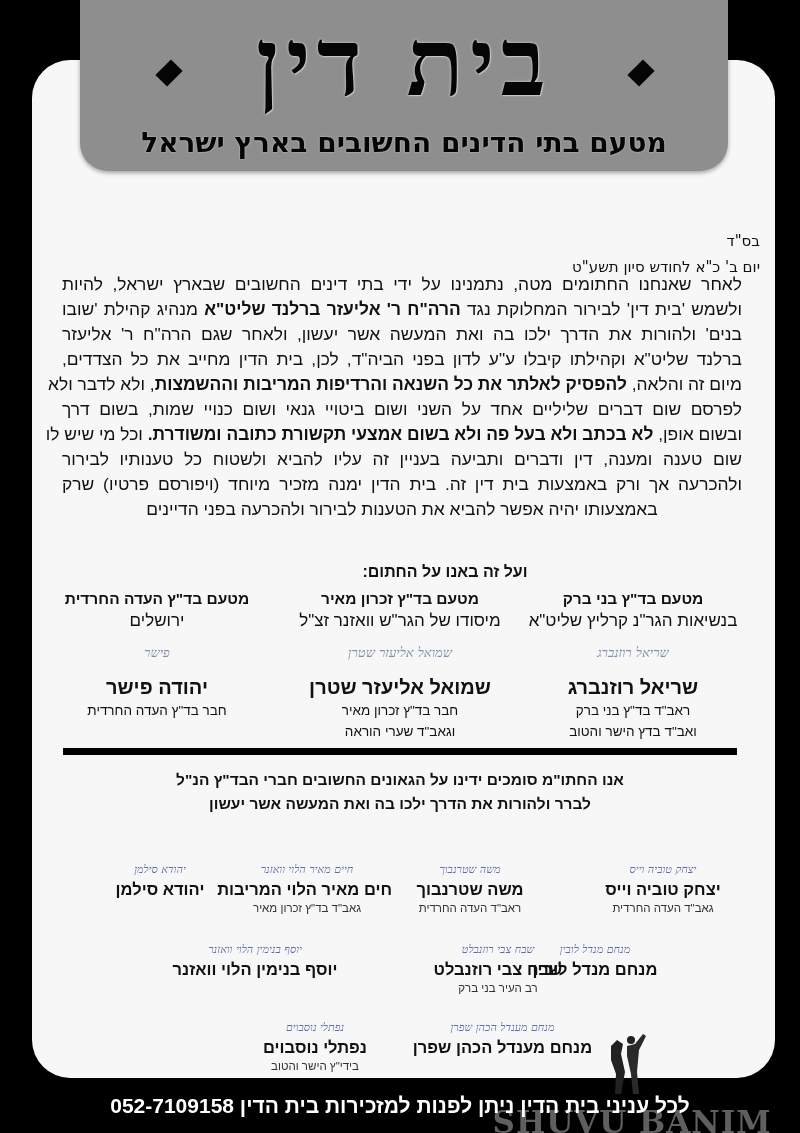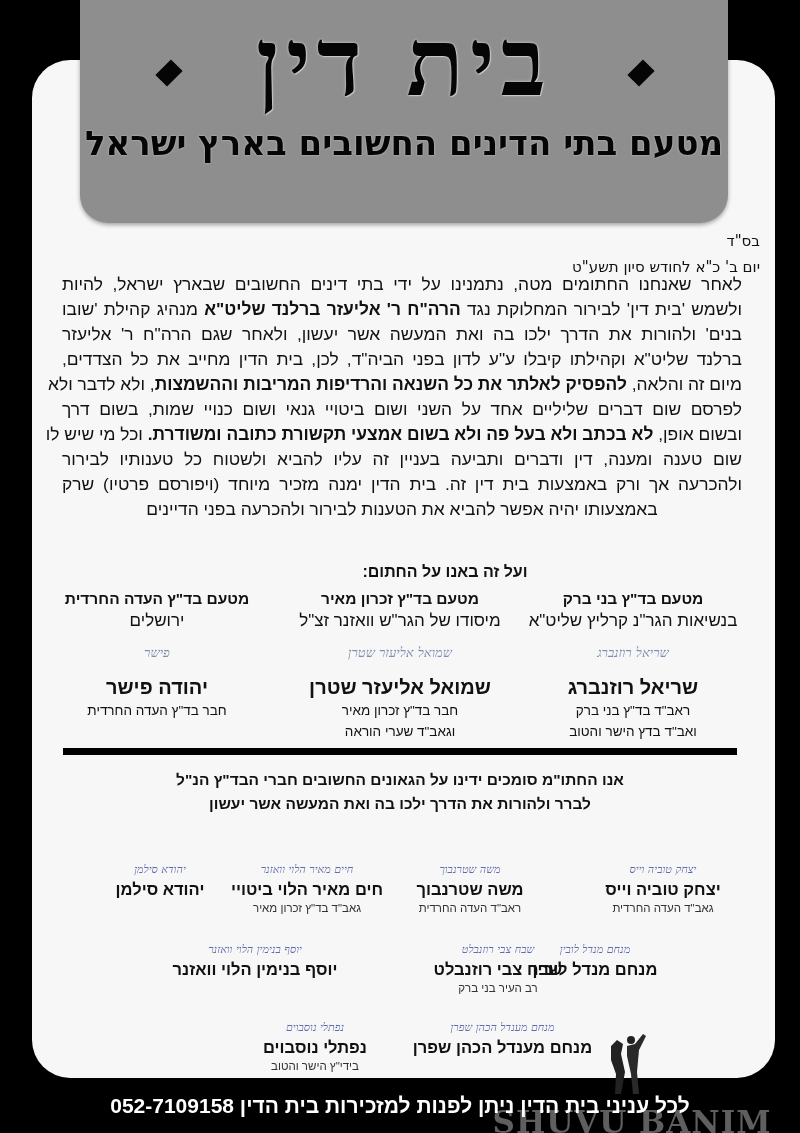--- a/index.html
+++ b/index.html
@@ -5,40 +5,40 @@
   html, body { margin:0; padding:0; }
   body {
     width:800px; height:1133px; background:#000; position:relative; overflow:hidden;
     font-family:"DejaVu Sans","Liberation Sans",sans-serif; color:#111;
   }
   .card {
     position:absolute; left:32px; top:60px; width:743px; height:1018px;
     background:#f7f7f7; border-radius:38px;
   }
   .banner {
-    position:absolute; left:80px; top:0; width:648px; height:223px;
+    position:absolute; left:80px; top:0; width:648px; height:171px;
     background:#8e8e8e; border-radius:0 0 28px 28px;
     box-shadow: 0 2px 4px rgba(0,0,0,.35);
   }
   .banner-title {
     position:absolute; top:6px; left:0; right:0; text-align:center;
     font-family:"DejaVu Serif","Liberation Serif",serif; font-weight:bold;
     font-size:94px; line-height:112px; color:#050505; letter-spacing:6px;
     text-shadow: 0 0 3px #d8d8d8, 1px 1px 0 #bdbdbd;
   }
   .diamond {
     position:absolute; top:62px; width:22px; height:22px; background:#050505;
     transform:rotate(45deg) scaleX(0.75);
   }
   .diamond.left { left:78px; }
   .diamond.right { right:76px; }
   .banner-sub {
     position:absolute; top:120px; left:0; right:0; text-align:center;
     font-family:"DejaVu Sans","Liberation Sans",sans-serif; font-weight:bold;
-    font-size:34px; line-height:46px; color:#050505;
+    font-size:28px; line-height:46px; color:#050505;
     text-shadow: 0 0 2px #d5d5d5;
   }
   .bsd { position:absolute; top:232px; right:40px; font-size:15px; }
   .date { position:absolute; top:258px; right:40px; font-size:15px; }
   .body-text {
     position:absolute; top:272px; left:62px; width:680px;
     font-family:"Liberation Sans",sans-serif; font-size:17.4px; line-height:25px;
     text-align:justify; text-align-last:center;
   }
   .body-text b { font-weight:bold; }
@@ -143,21 +143,21 @@
   <div class="name">יצחק טוביה וייס</div>
   <div class="role">גאב"ד העדה החרדית</div>
 </div>
 <div class="sub" style="left:400px; top:862px; width:140px;">
   <div class="sig">משה שטרנבוך</div>
   <div class="name">משה שטרנבוך</div>
   <div class="role">ראב"ד העדה החרדית</div>
 </div>
 <div class="sub" style="left:222px; top:862px; width:170px;">
   <div class="sig">חיים מאיר הלוי וואזנר</div>
-  <div class="name">חים מאיר הלוי ביטויי</div>
+  <div class="name">חים מאיר הלוי המריבות</div>
   <div class="role">גאב"ד בד"ץ זכרון מאיר</div>
 </div>
 <div class="sub" style="left:100px; top:862px; width:120px;">
   <div class="sig">יהודא סילמן</div>
   <div class="name">יהודא סילמן</div>
   <div class="role"></div>
 </div>
 
 <div class="sub" style="right:130px; top:942px; width:150px;">
   <div class="sig">מנחם מנדל לובין</div>

